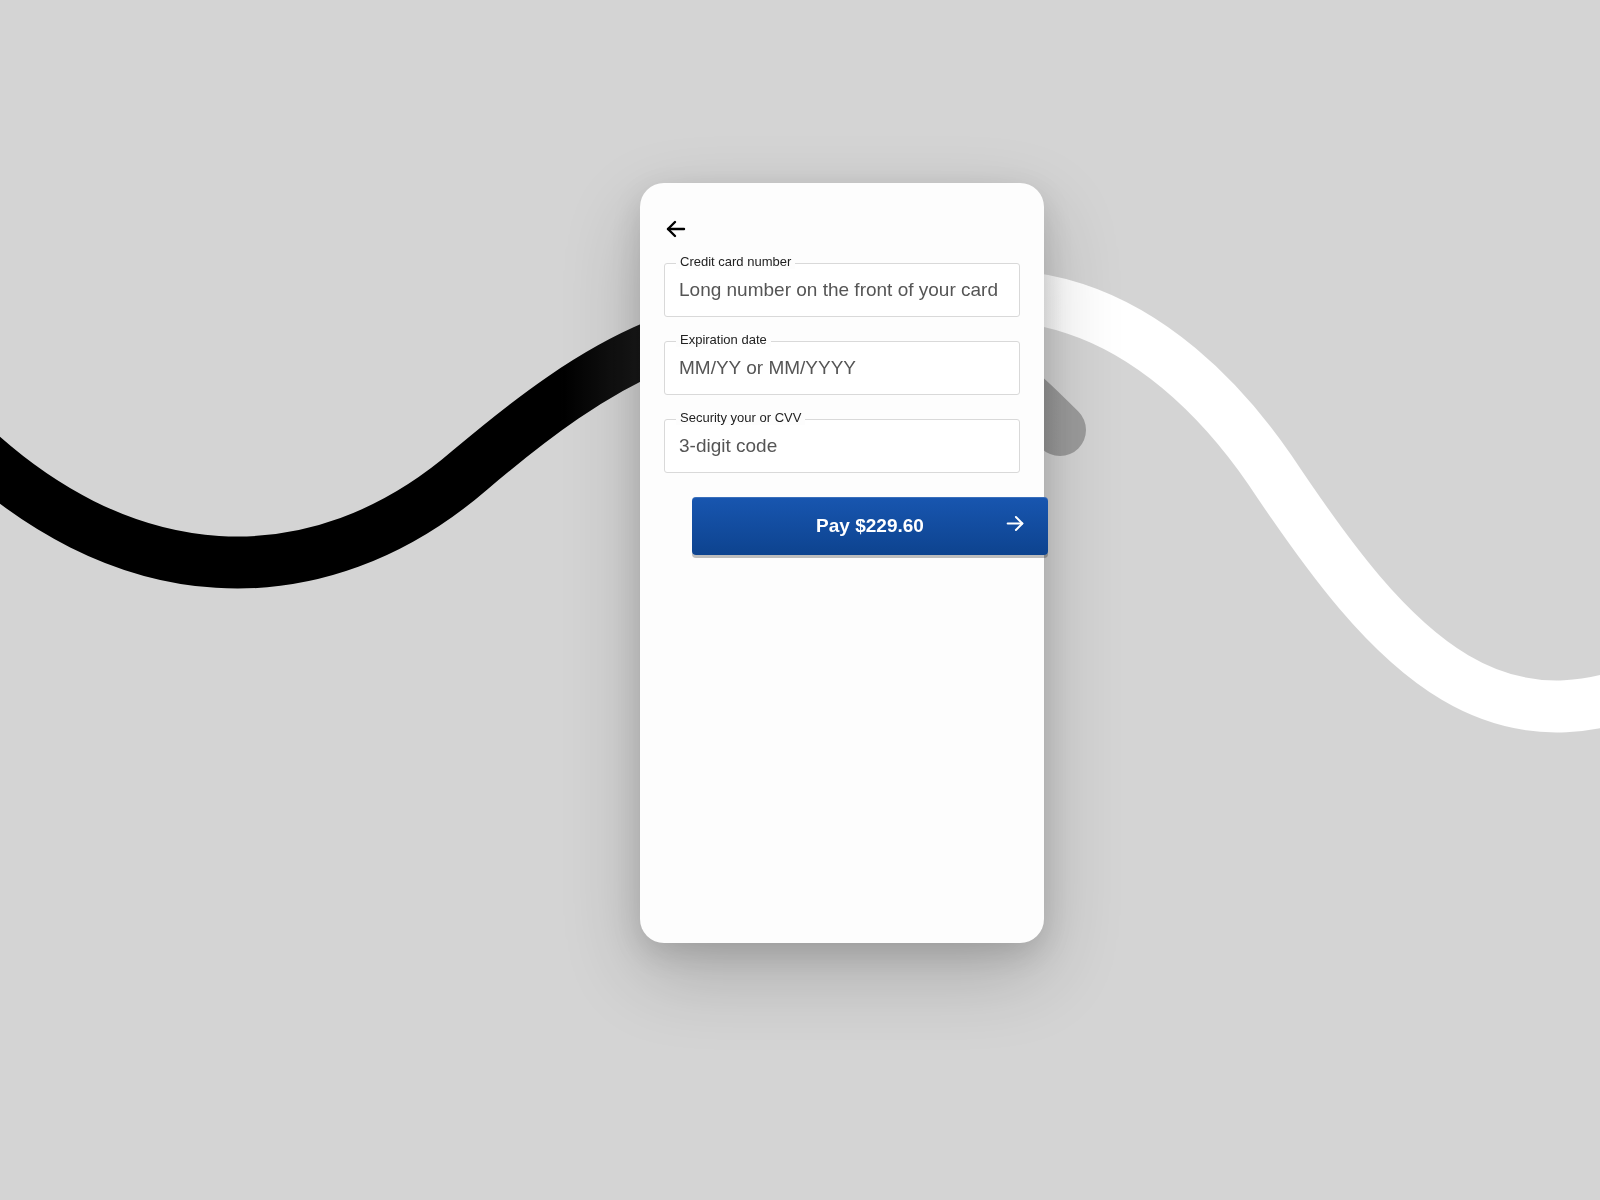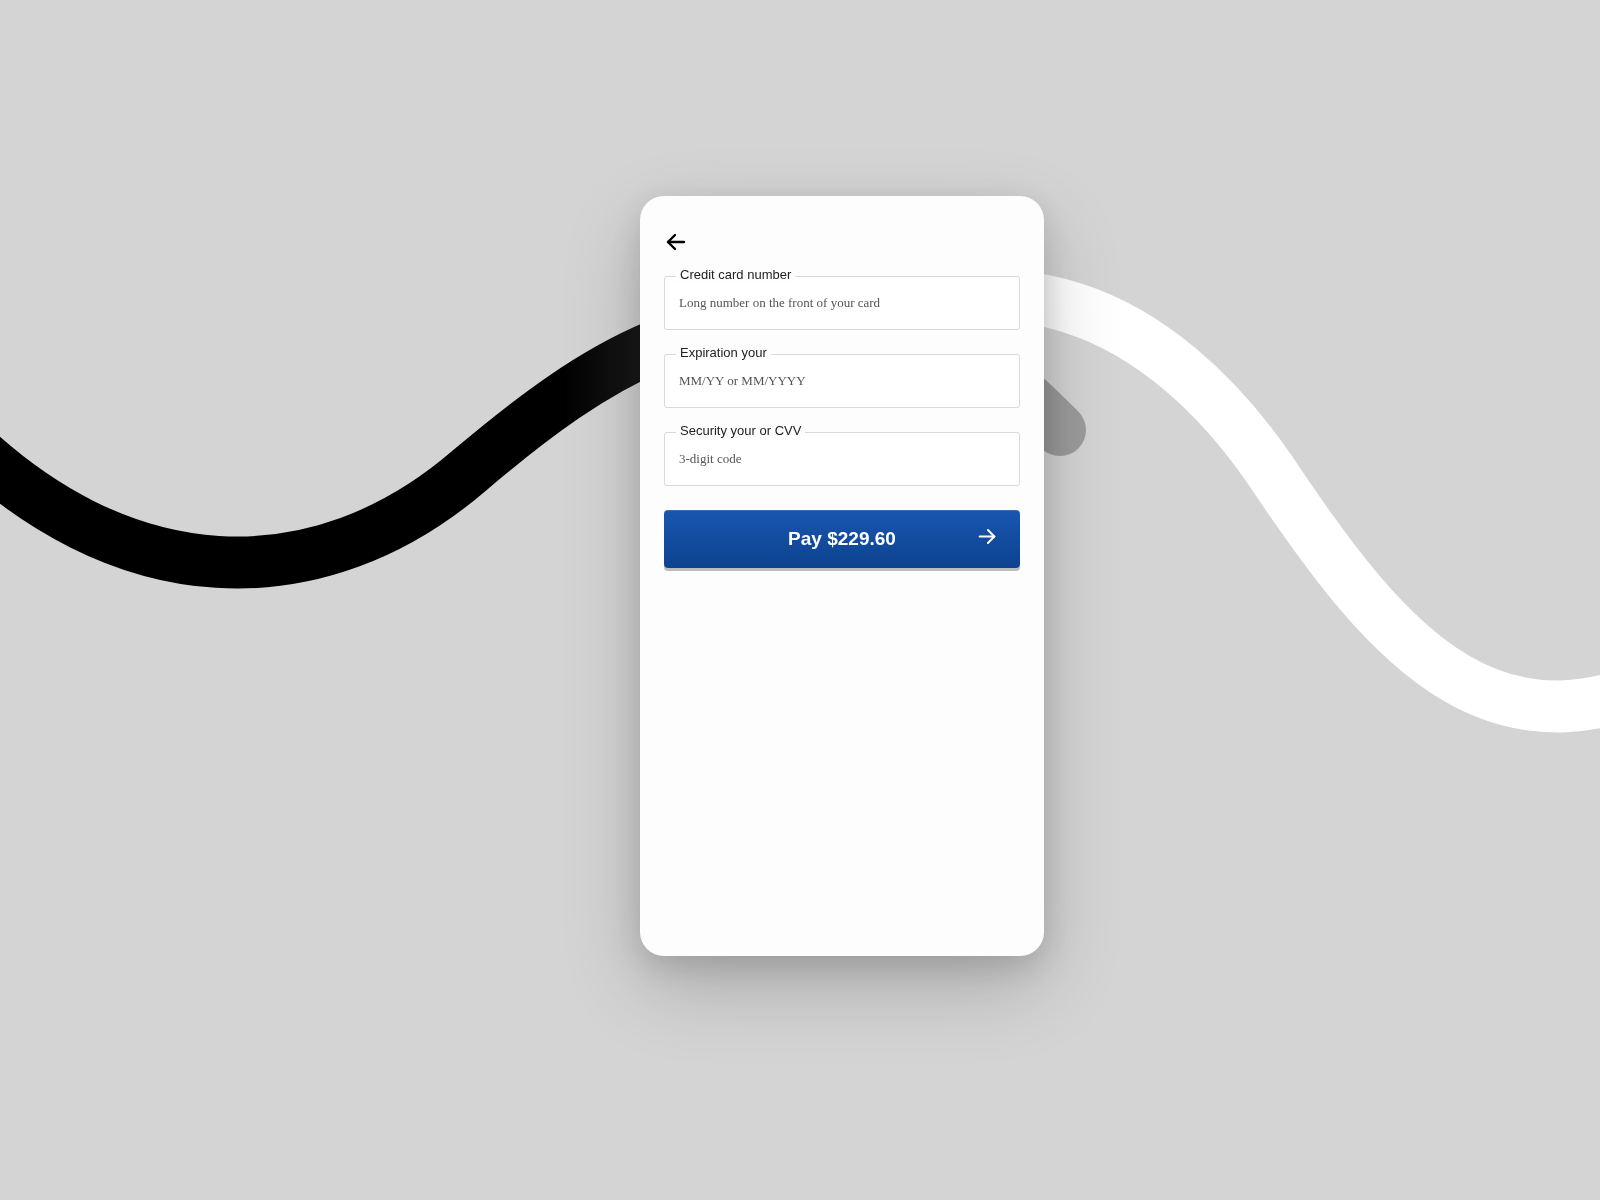--- a/index.html
+++ b/index.html
@@ -12,21 +12,21 @@
       overflow: hidden;
     }
     .ribbon-container {
       position: absolute;
       inset: 0;
       z-index: 0;
     }
     .phone-frame {
       position: absolute;
       left: 640px;
-      top: 196px;
+      top: 183px;
       width: 404px;
       height: 760px;
       background: #fdfdfd;
       border-radius: 24px;
       box-shadow: 0 30px 80px rgba(0,0,0,0.20), 0 10px 30px rgba(0,0,0,0.12);
       padding: 32px 24px 24px 24px;
       z-index: 10;
     }
     .back-btn {
       width: 28px;
@@ -50,26 +50,26 @@
       padding: 0 4px;
       font-size: 13px;
       color: #222;
       z-index: 2;
     }
     .text-input {
       width: 100%;
       height: 54px;
       border: 1px solid #d9d9d9;
       border-radius: 3px;
-      font-size: 13px;
+      font-size: 19px;
       color: #ec4899;
       padding: 0 14px;
       background: #fff;
       outline: none;
-      font-family: Liberation Serif, serif;
+      font-family: Liberation Sans, sans-serif;
     }
     .text-input::placeholder {
       color: #555;
       opacity: 1;
     }
     .pay-btn {
       width: 100%;
       height: 58px;
       background: #0f4fa8;
       background: linear-gradient(180deg, #1856b0 0%, #0d438f 100%);
@@ -78,20 +78,21 @@
       color: #ffffff;
       font-size: 19px;
       font-weight: 600;
       cursor: pointer;
       position: relative;
       display: flex;
       align-items: center;
       justify-content: center;
       box-shadow: 0 3px 0 rgba(0,0,0,0.25), inset 0 1px 0 rgba(255,255,255,0.15);
       margin-top: 10px;
+      margin-left: 28px;
     }
     .pay-btn .label { flex: 1; text-align: center; }
     .pay-btn .arrow {
       position: absolute;
       right: 22px;
       top: 50%;
       transform: translateY(-50%);
     }
   </style>
 </head>
@@ -126,21 +127,21 @@
       </svg>
     </span>
   </div>
 
   <div class="field">
     <span class="field-label">Credit card number</span>
     <input class="text-input" type="text" placeholder="Long number on the front of your card" style="">
   </div>
 
   <div class="field">
-    <span class="field-label">Expiration your</span>
+    <span class="field-label">Expiration date</span>
     <input class="text-input" type="text" placeholder="MM/YY or MM/YYYY" style="">
   </div>
 
   <div class="field">
     <span class="field-label">Security your or CVV</span>
     <input class="text-input" type="text" placeholder="3-digit code" style="">
   </div>
 
   <button class="pay-btn">
     <span class="label">Pay $229.60</span>

